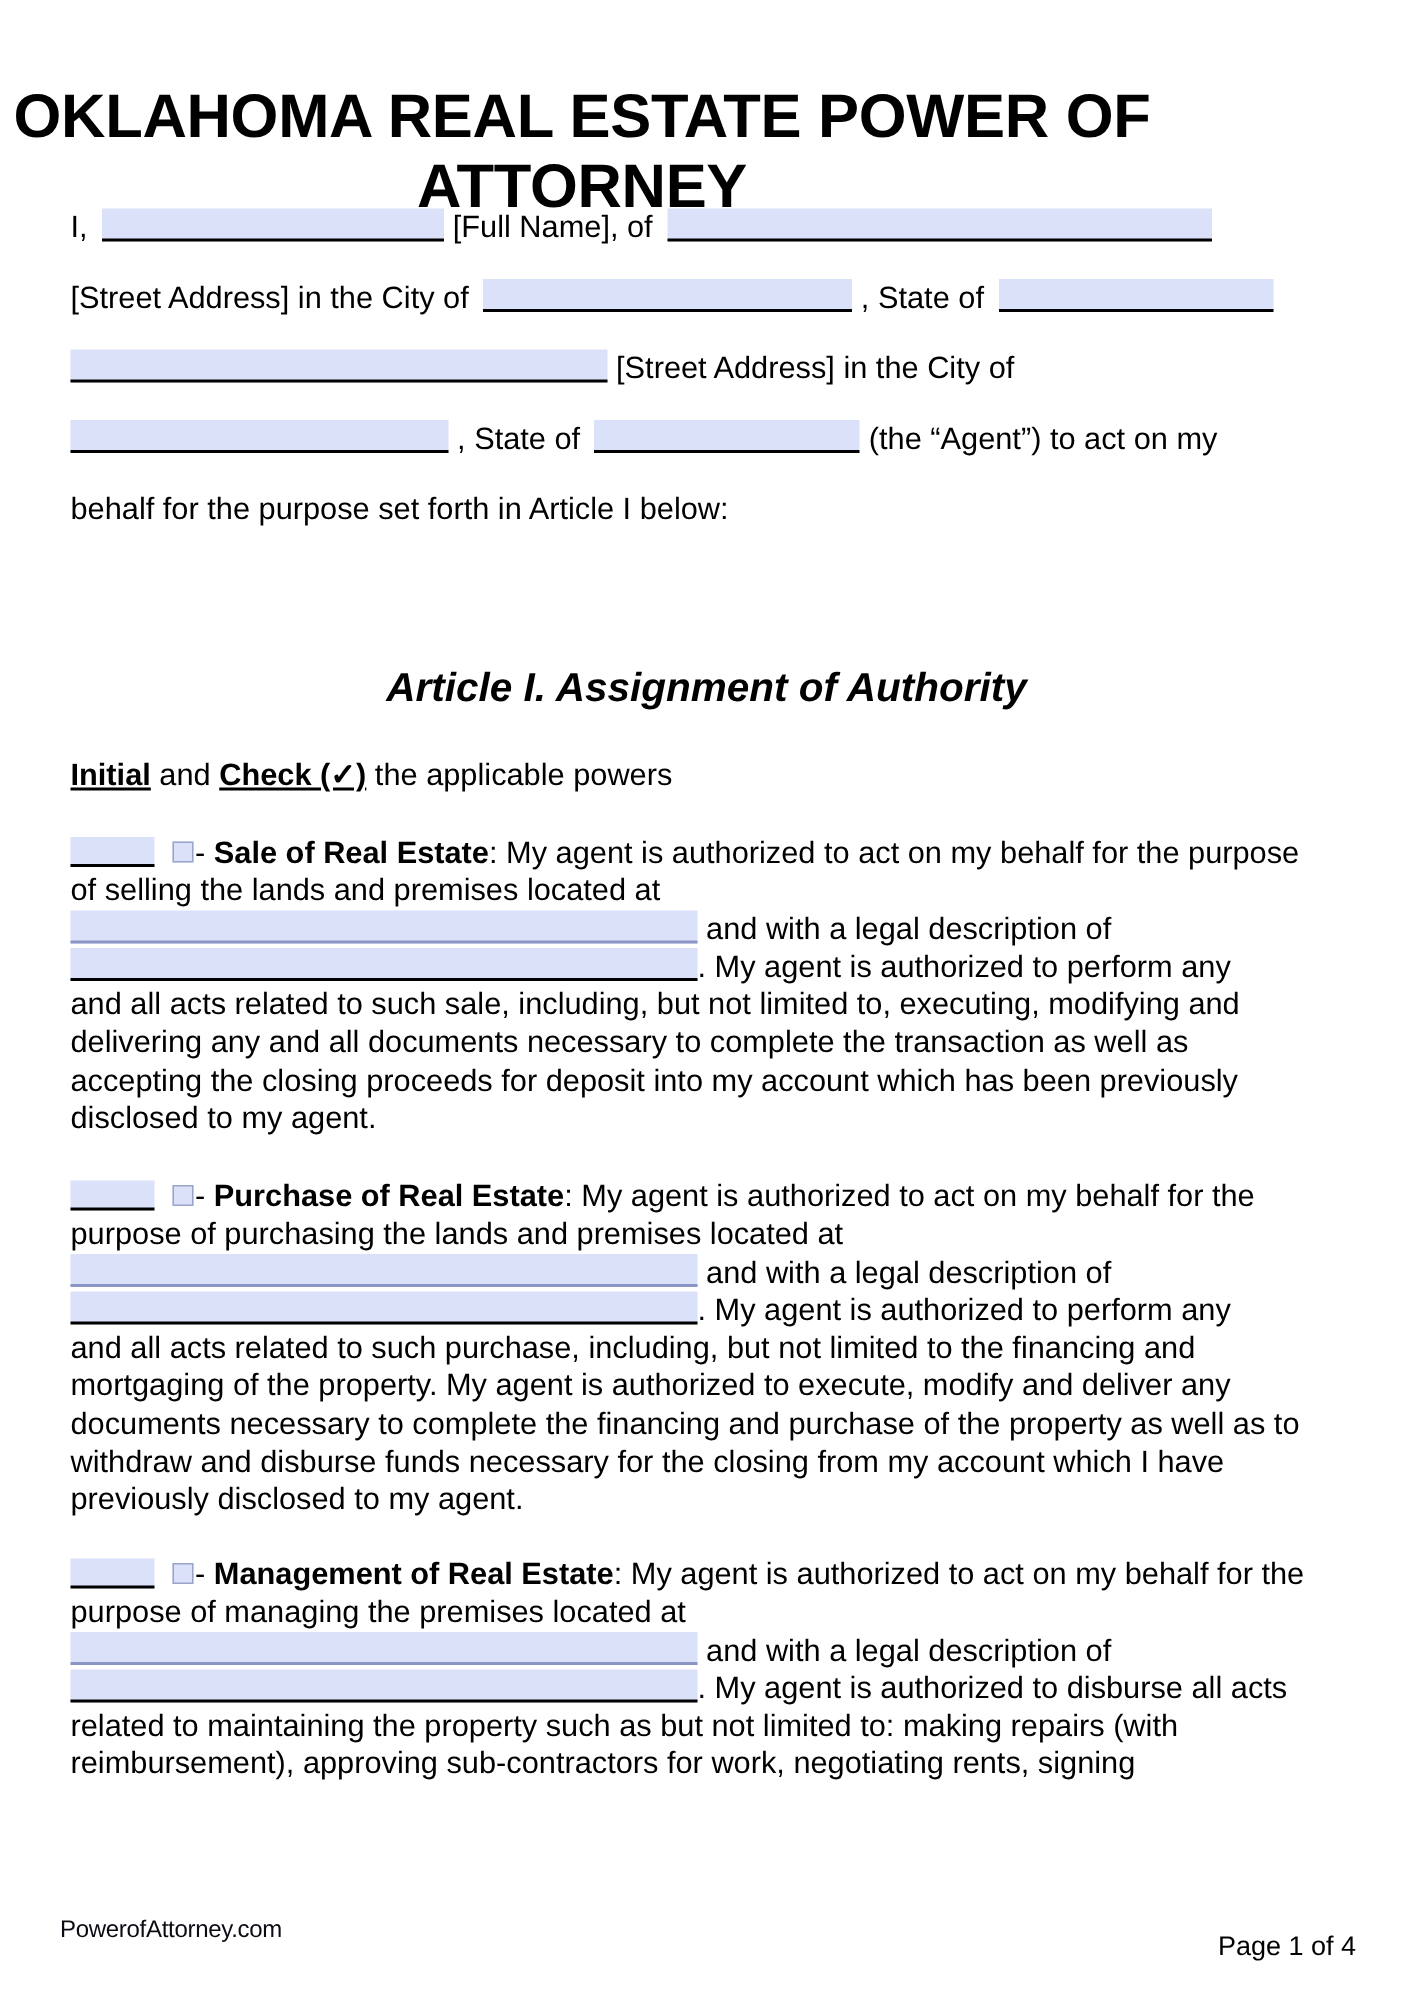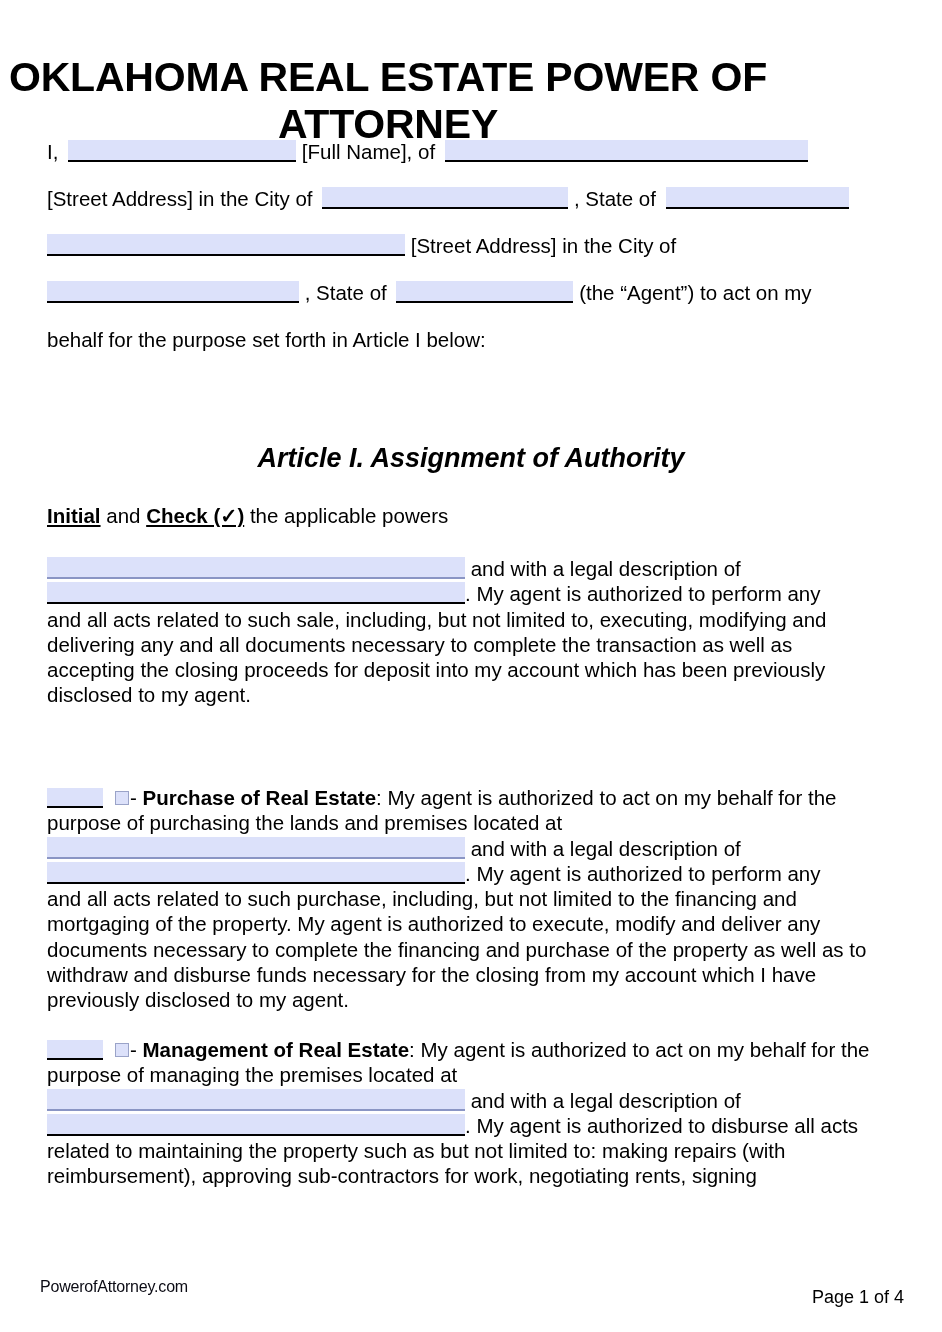--- a/index.html
+++ b/index.html
@@ -186,20 +186,24 @@
   </div>
 
   <div class="article-head">Article I.  Assignment of Authority</div>
 
   <div class="initial-line">
     <span class="u-bold">Initial</span><span> and </span><span class="u-bold">Check (✓)</span><span> the applicable powers</span>
   </div>
 
   <div class="power-sec sec-sale">
     <div>
+      <span class="blank-init"></span><span class="checkbox"></span><span>-</span>
+      <span class="sec-title">Sale of Real Estate</span><span>:</span><span> My agent is authorized to act on my behalf for the purpose of selling the lands and premises located at</span>
+    </div>
+    <div>
       <span class="blank-thin" style="width:418px;"></span>
       <span>and with a legal description of</span>
     </div>
     <div>
       <span class="blank" style="width:418px;"></span><span>.  My agent is authorized to perform any</span>
     </div>
     <div class="para">and all acts related to such sale, including, but not limited to, executing, modifying and delivering any and all documents necessary to complete the transaction as well as accepting the closing proceeds for deposit into my account which has been previously disclosed to my agent.</div>
   </div>
 
   <div class="power-sec sec-purchase">

